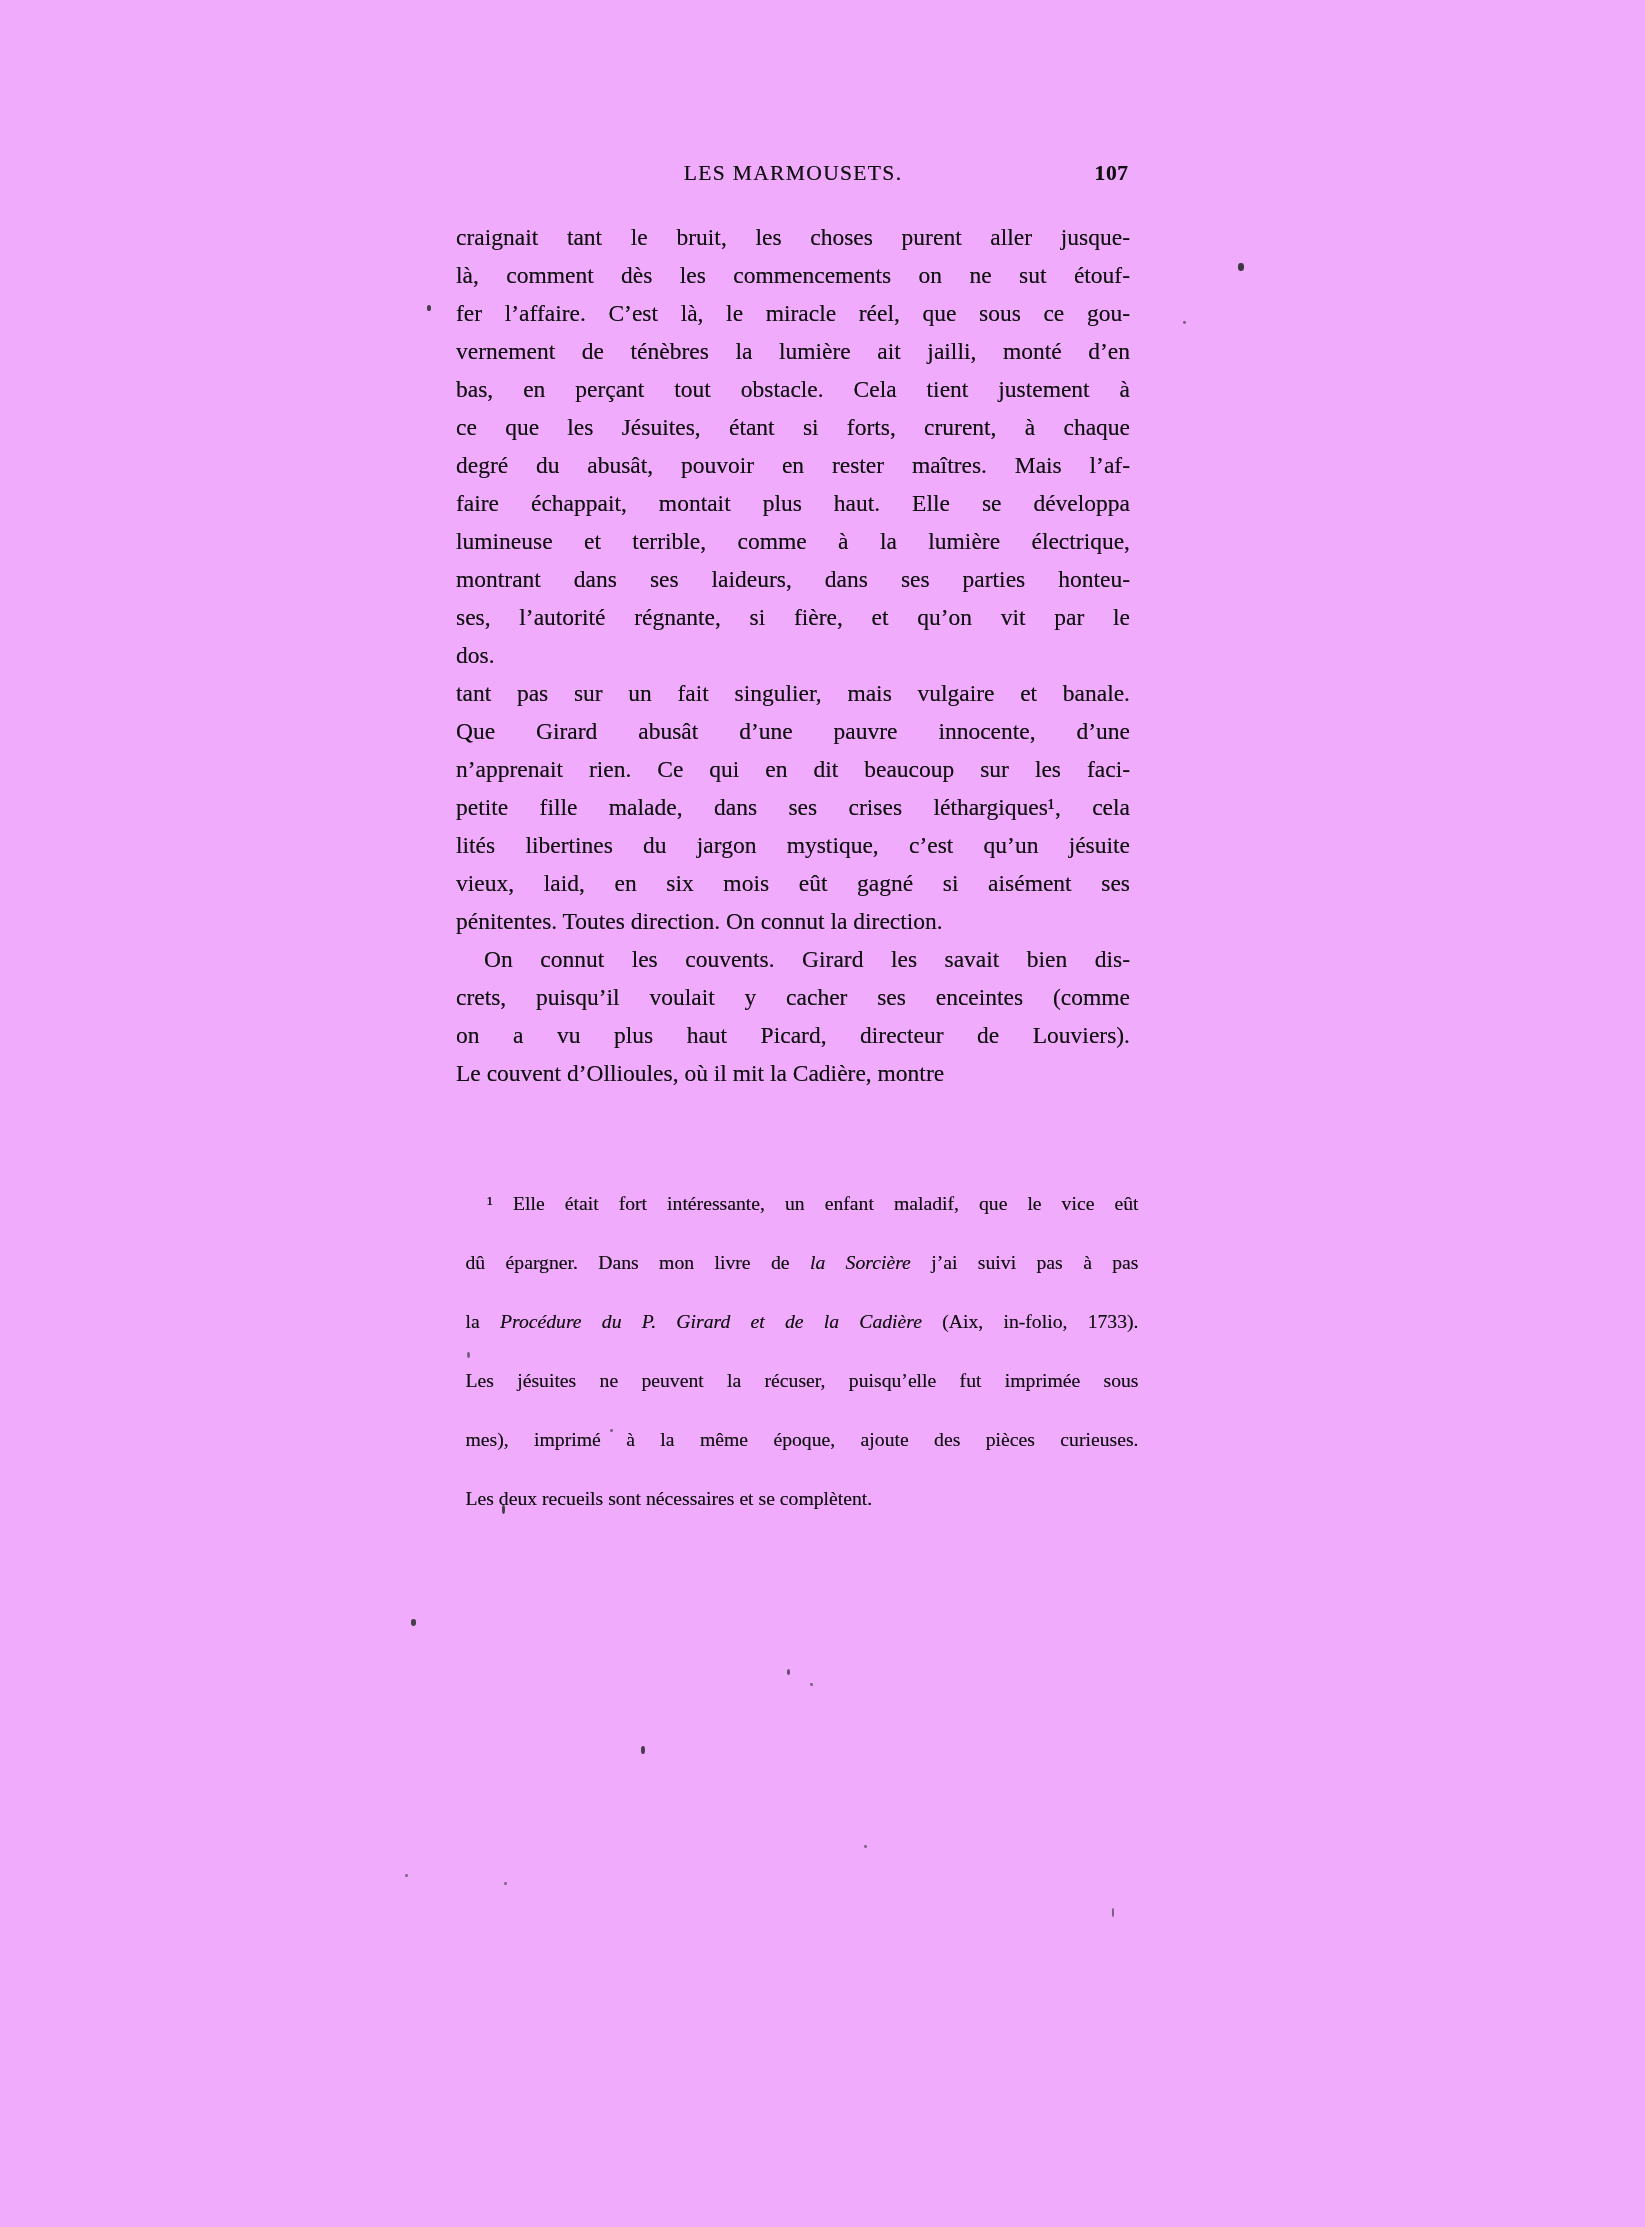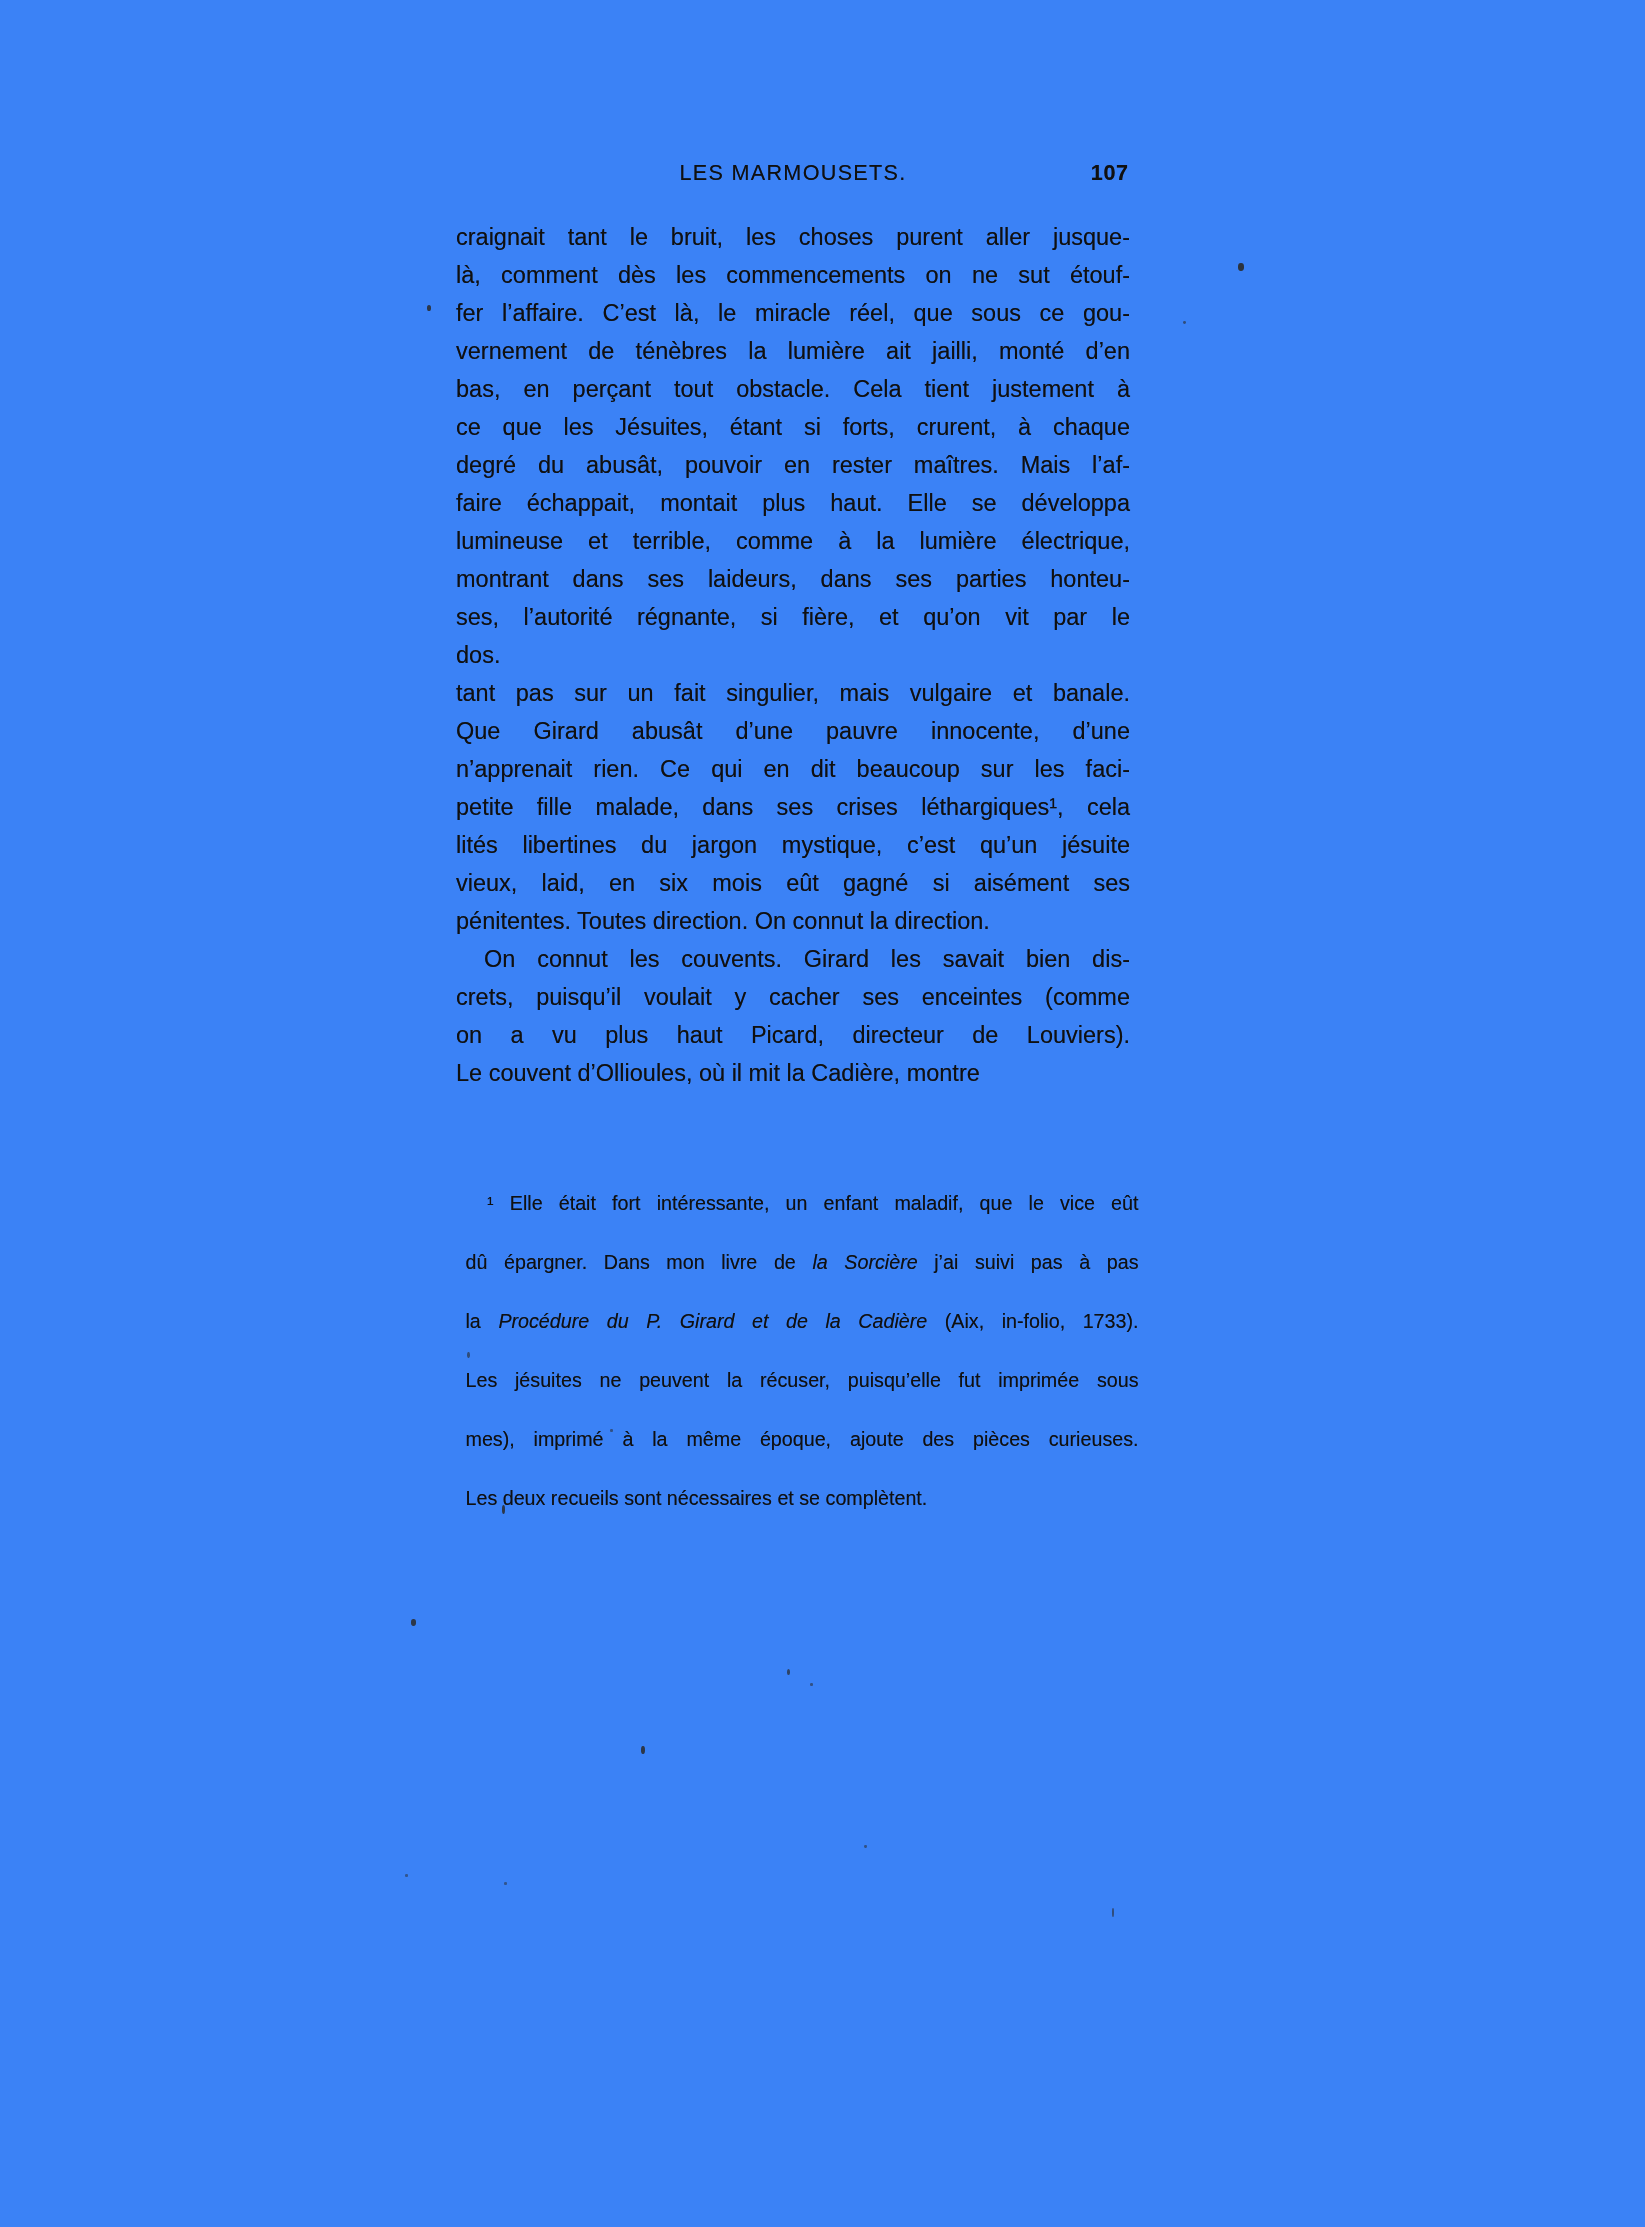--- a/index.html
+++ b/index.html
@@ -4,23 +4,23 @@
 <style>
   html, body {
     margin: 0;
     padding: 0;
     background: #ffffff;
   }
   .page {
     position: relative;
     width: 1646px;
     height: 2227px;
-    background: #3b82f6;
+    background: #f0abfc;
     color: #101010;
-    font-family: Liberation Sans, sans-serif;
+    font-family: Liberation Serif, serif;
     overflow: hidden;
   }
   .content {
     position: absolute;
     left: 456px;
     top: 0;
     width: 674px;
     height: 100%;
   }
   .running-header {

